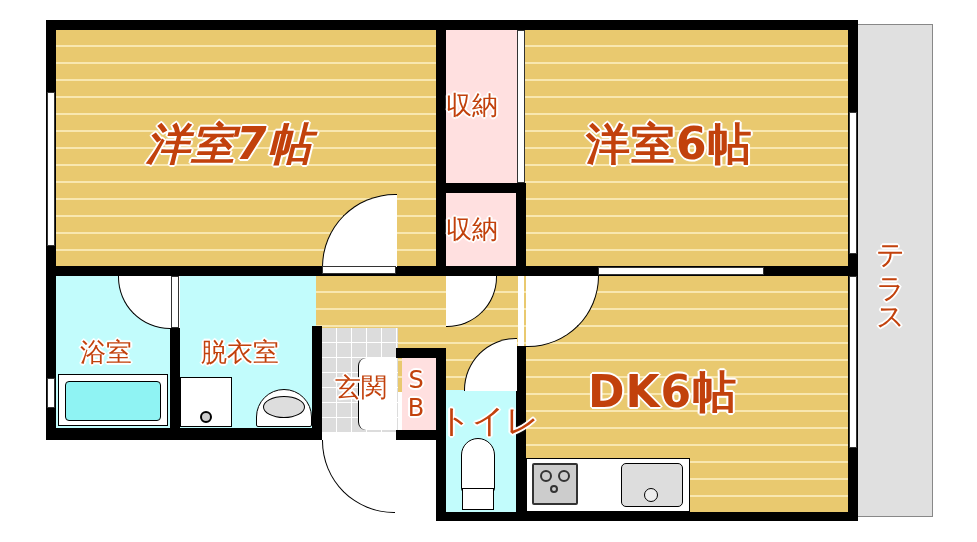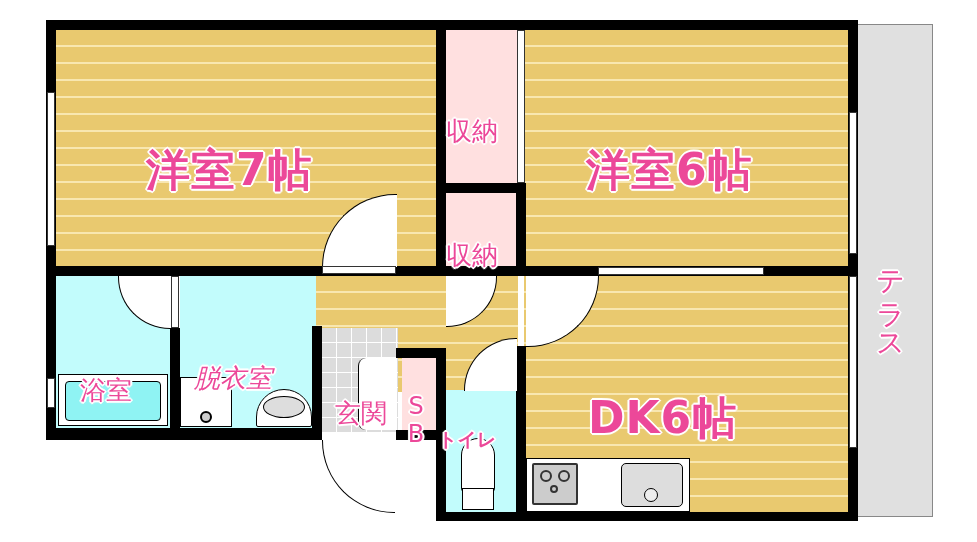--- a/index.html
+++ b/index.html
@@ -8,24 +8,23 @@
   .wood {
     background-color:#e9c96f;
     background-image: repeating-linear-gradient(to bottom, transparent 0px, transparent 15px, #f8e7b0 15px, #f8e7b0 17px);
   }
   .aqua { background:#c2fcfc; }
   .pink { background:#ffe0e0; }
   .terrace { background:#e0e0e0; border:1px solid #888; }
   .wall { background:#000; }
   .win { background:#fff; border:1px solid #333; }
   .label {
-    position:absolute; color:#ec4899; white-space:nowrap;
+    position:absolute; color:#c2410c; white-space:nowrap;
     text-shadow: 0 0 3px #fff, 0 0 3px #fff, 1px 1px 0 #fff, -1px -1px 0 #fff, 1px -1px 0 #fff, -1px 1px 0 #fff, 2px 0 0 #fff, -2px 0 0 #fff, 0 2px 0 #fff, 0 -2px 0 #fff;
     line-height:1;
-    margin-top:26px;
   }
   .big { font-size:44px; font-weight:bold; letter-spacing:1px; }
   .mid { font-size:26px; }
   .vert { writing-mode: vertical-rl; }
   .door { position:absolute; background:#fff; border:1px solid #000; }
   .tile {
     background-color:#dcdcdc;
     background-image:
       repeating-linear-gradient(to right, transparent 0, transparent 14px, #fff 14px, #fff 15px),
       repeating-linear-gradient(to bottom, transparent 0, transparent 14px, #fff 14px, #fff 15px);
@@ -97,23 +96,23 @@
   <div class="abs" style="left:5px;top:4px;width:46px;height:42px;background:#ccc;border:2px solid #333;border-radius:2px;">
     <div class="abs" style="left:6px;top:5px;width:12px;height:12px;border-radius:50%;border:2px solid #333;"></div>
     <div class="abs" style="left:24px;top:5px;width:12px;height:12px;border-radius:50%;border:2px solid #333;"></div>
     <div class="abs" style="left:16px;top:20px;width:8px;height:8px;border-radius:50%;border:2px solid #333;"></div>
   </div>
   <div class="abs" style="left:94px;top:4px;width:62px;height:44px;background:#ddd;border:1px solid #000;border-radius:5px;">
     <div class="abs" style="left:22px;top:24px;width:14px;height:14px;border-radius:50%;border:1px solid #000;background:#eee;"></div>
   </div>
 </div>
 
-<div class="label big" style="left:146px;top:122px;">洋室7帖</div>
+<div class="label big" style="left:146px;top:122px;font-style:italic;">洋室7帖</div>
 <div class="label big" style="left:586px;top:122px;">洋室6帖</div>
 <div class="label mid" style="left:446px;top:92px;">収納</div>
 <div class="label mid" style="left:446px;top:216px;">収納</div>
-<div class="label mid" style="left:80px;top:351px;">浴室</div>
-<div class="label mid" style="left:194px;top:339px;font-style:italic;">脱衣室</div>
+<div class="label mid" style="left:80px;top:339px;">浴室</div>
+<div class="label mid" style="left:201px;top:339px;">脱衣室</div>
 <div class="label mid" style="left:335px;top:374px;">玄関</div>
 <div class="label mid vert" style="left:404px;top:366px;font-size:24px;text-orientation:upright;">SB</div>
-<div class="label mid" style="left:438px;top:404px;font-size:19px;font-weight:bold;">トイレ</div>
+<div class="label mid" style="left:438px;top:404px;font-size:33px;">トイレ</div>
 <div class="label big" style="left:588px;top:370px;">DK6帖</div>
 <div class="label mid vert" style="left:876px;top:226px;font-size:28px;">テラス</div>
 
 </body></html>

